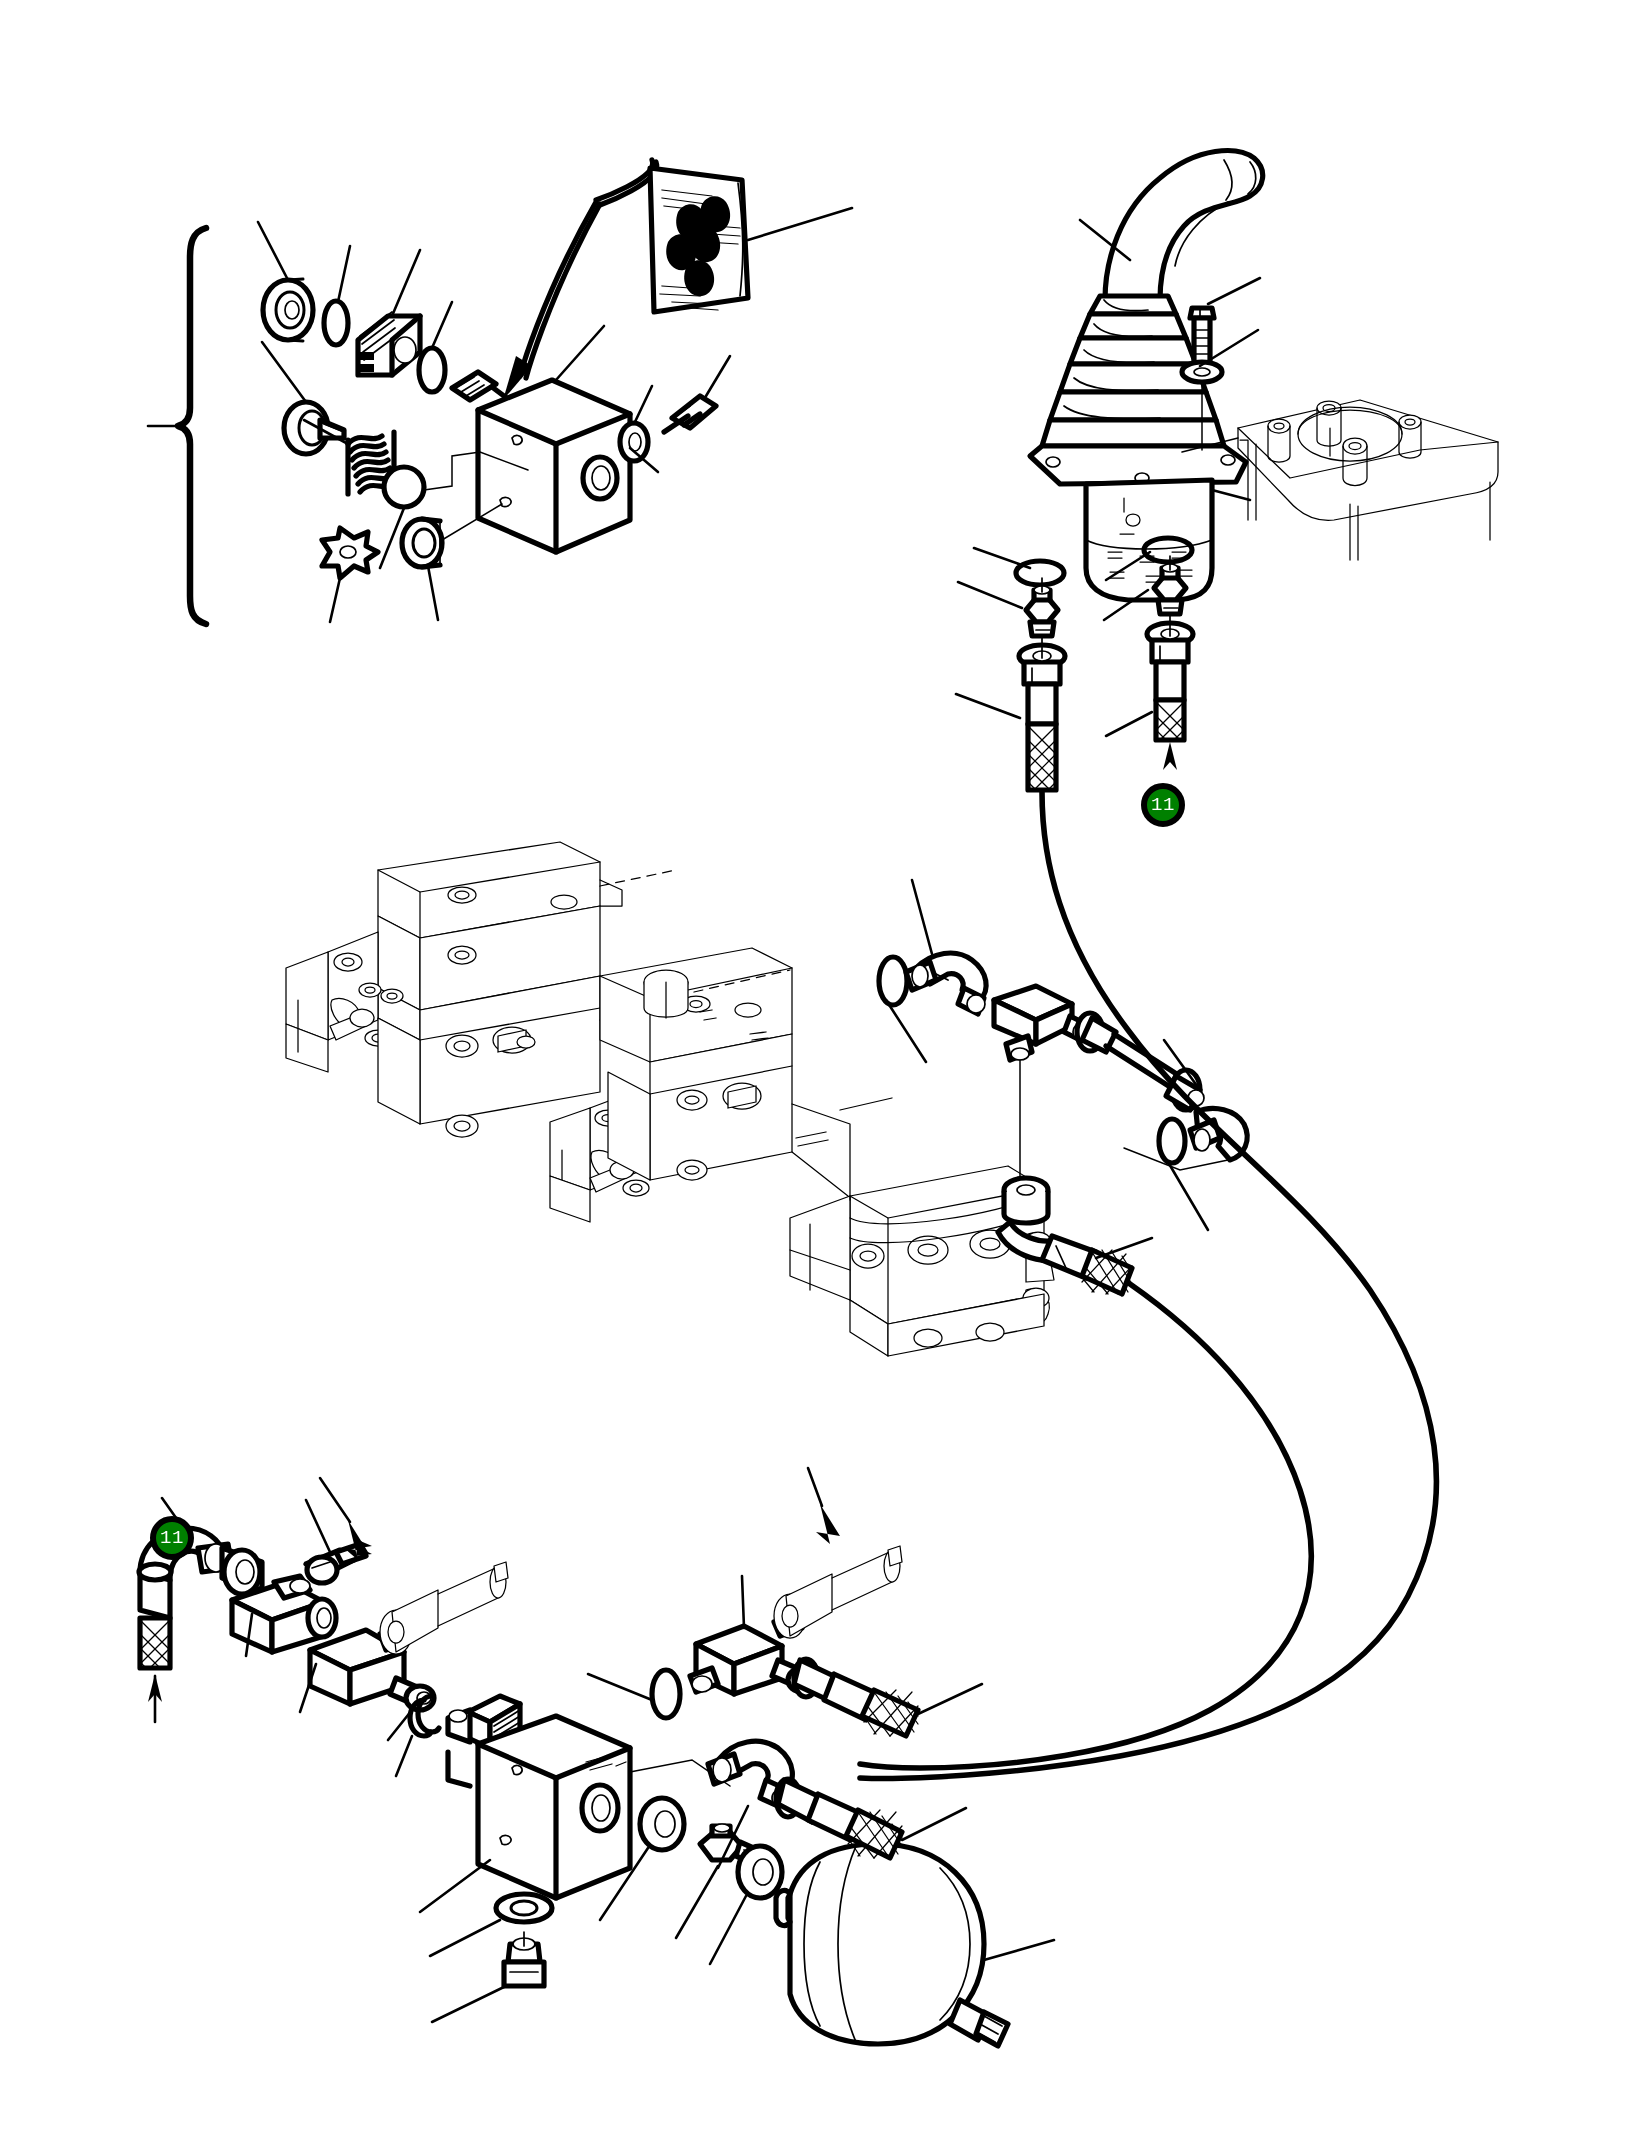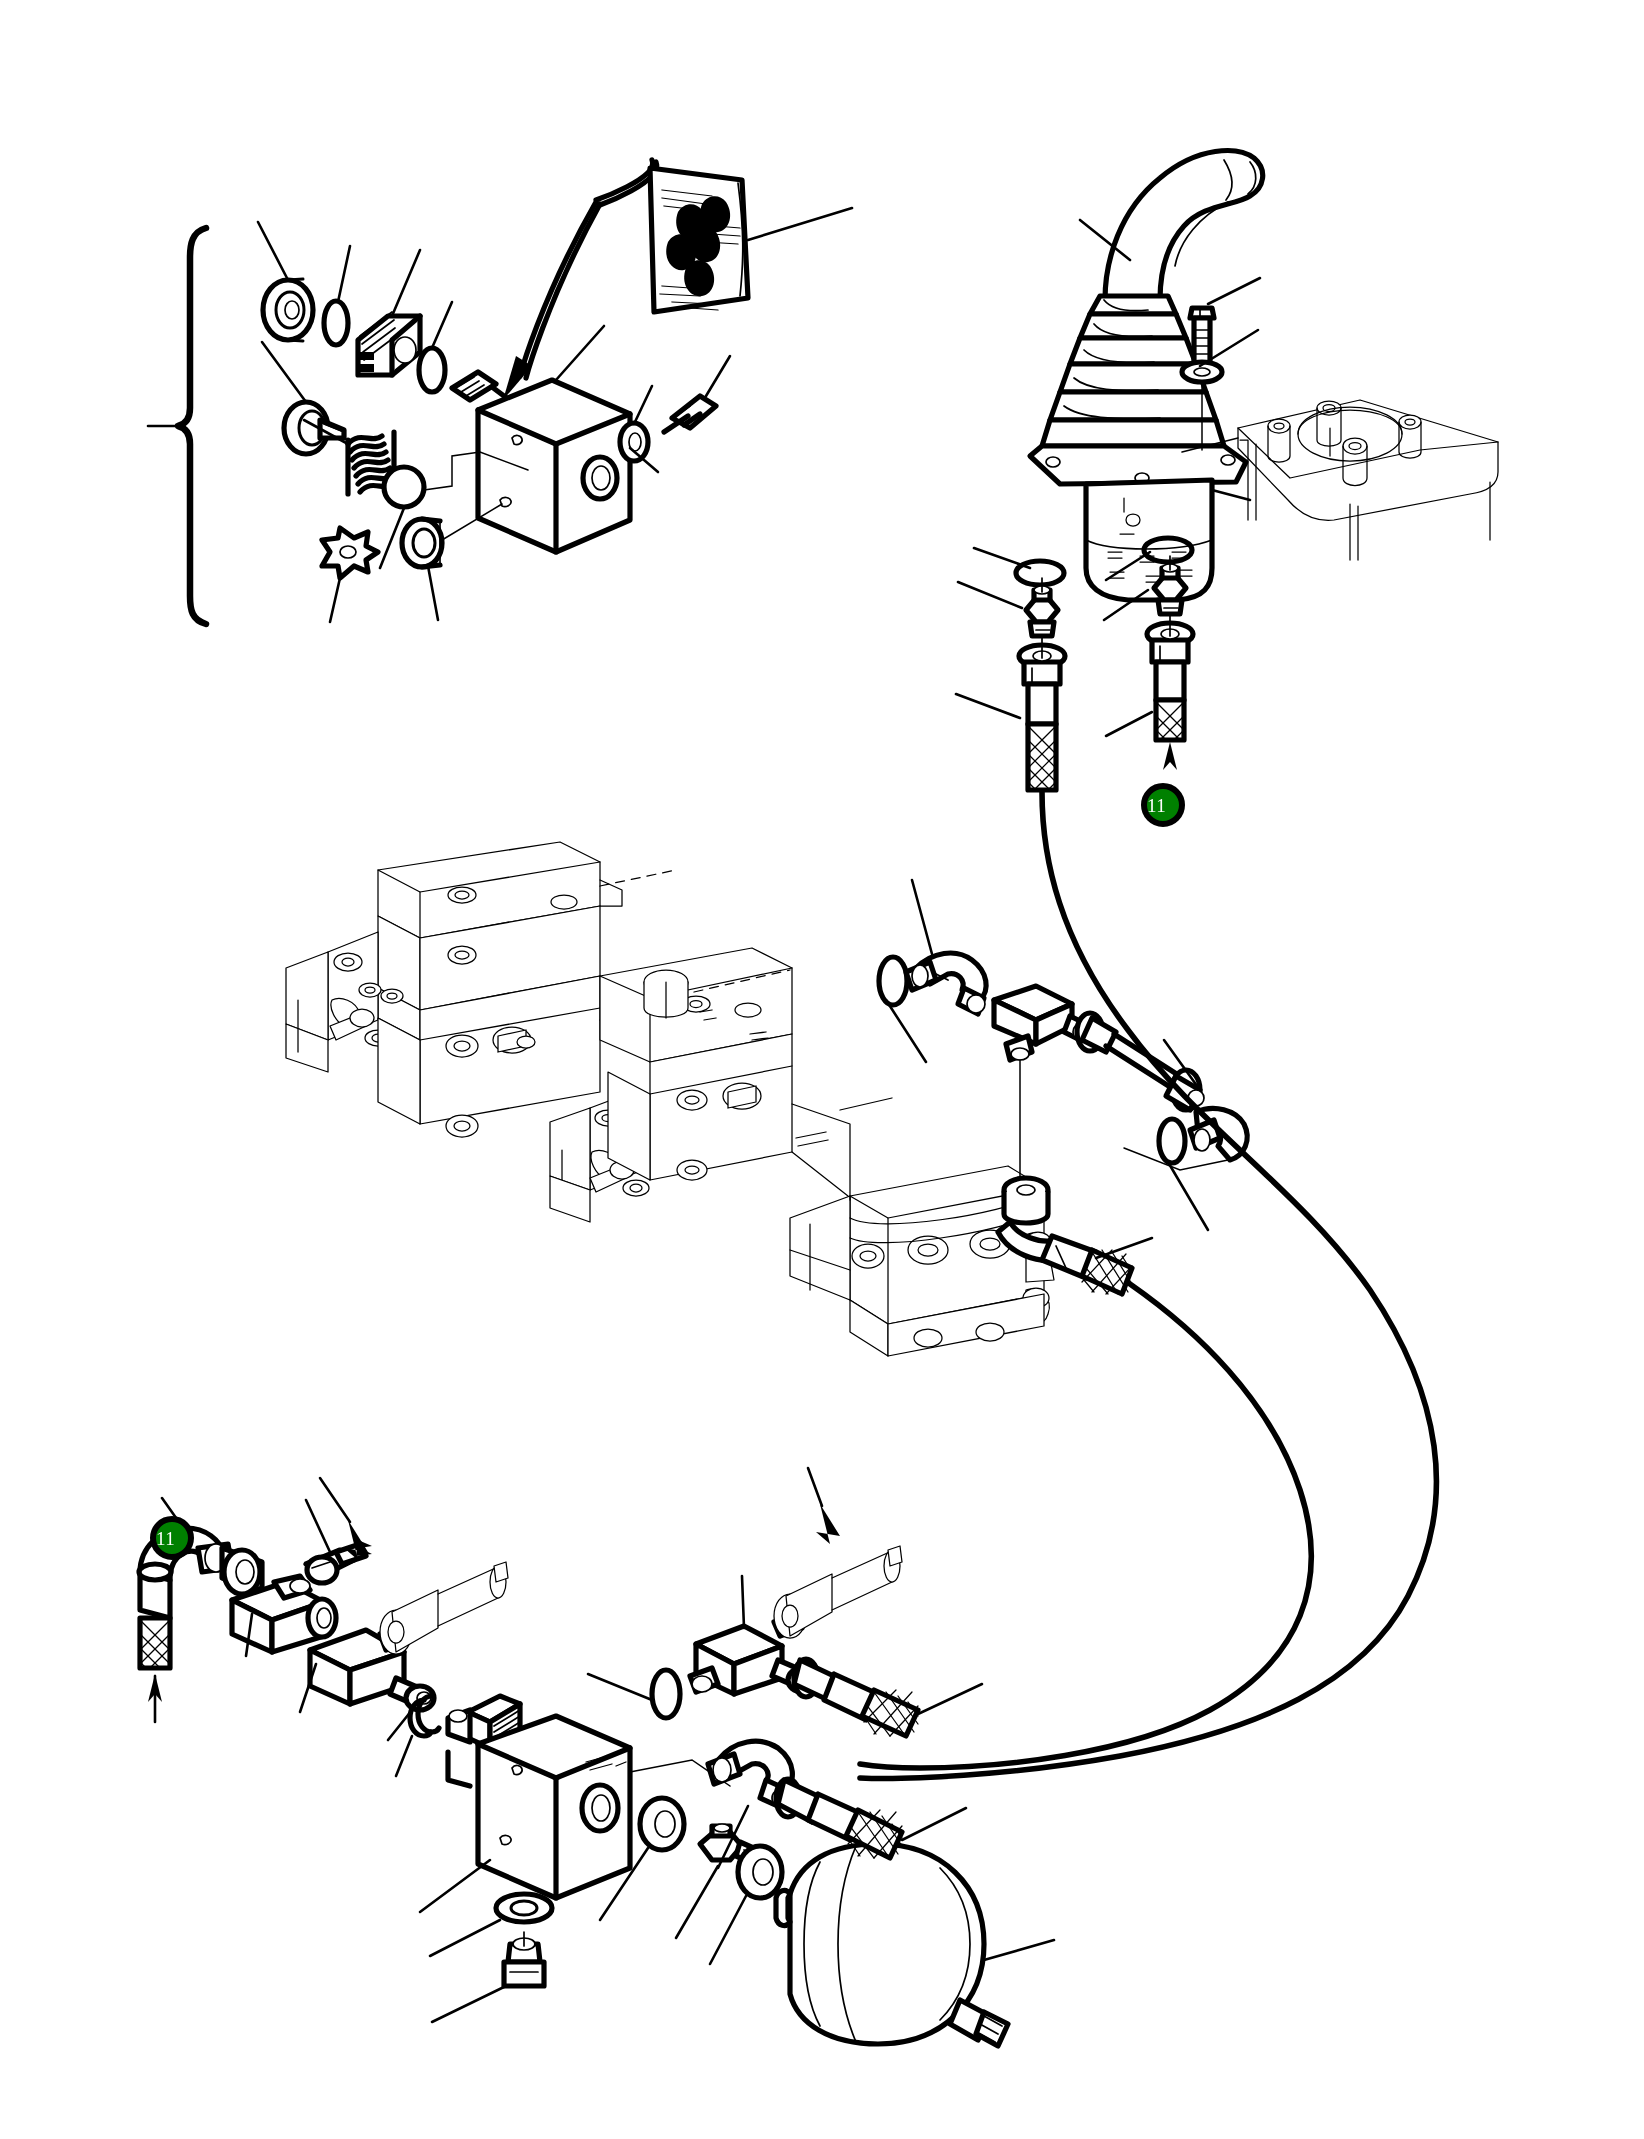--- a/index.html
+++ b/index.html
@@ -42,24 +42,24 @@
   .brace { fill: none; stroke: #000; stroke-width: 6.5; stroke-linecap: round; stroke-linejoin: round; }
 
   
   .callout {
     position: absolute;
     width: 44px;
     height: 44px;
     border-radius: 50%;
     display: flex;
     align-items: center;
-    justify-content: flex-start;
+    justify-content: center;
     box-sizing: border-box;
     color: #ffffff;
-    font-family: Liberation Serif, serif;
+    font-family: Liberation Mono, monospace;
     font-size: 19px;
     line-height: 1;
     font-weight: 400;
     letter-spacing: 0.5px;
     user-select: none;
   }
 </style>
 </head>
 <body>
 

